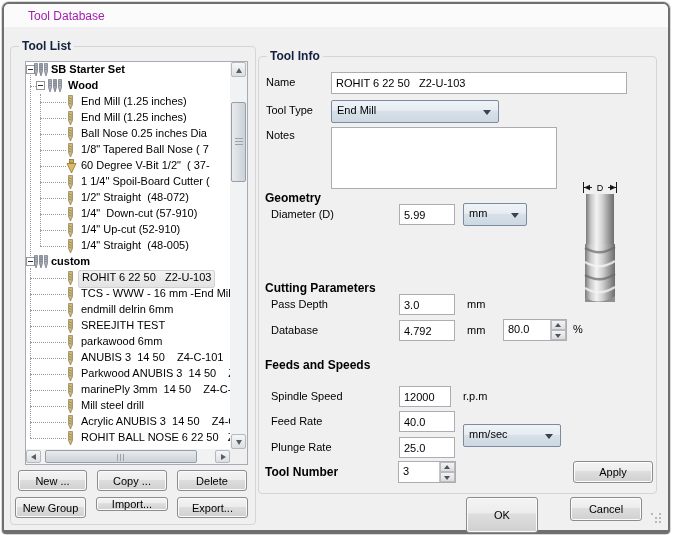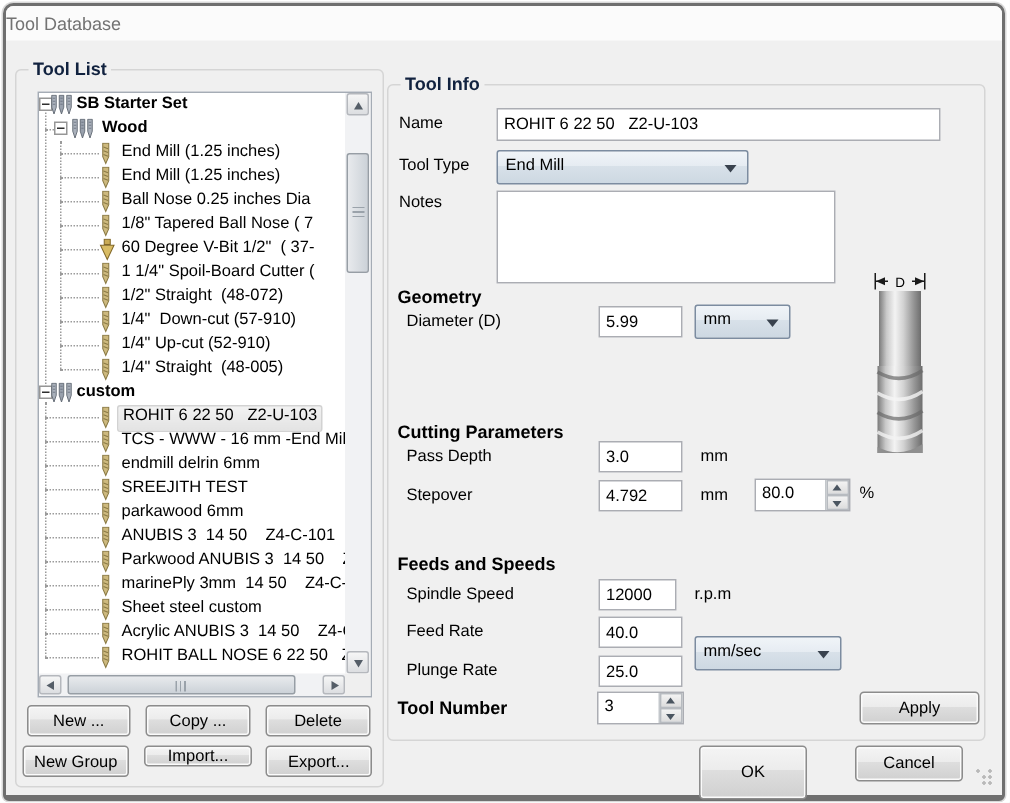--- a/index.html
+++ b/index.html
@@ -3,21 +3,21 @@
 <meta charset="utf-8">
 <style>
   html,body{margin:0;padding:0;background:#fff;}
   .stage{position:relative;width:673px;height:535px;background:#fff;overflow:hidden;
          font-family:"Liberation Sans",sans-serif;font-size:11px;color:#000;}
   .win{position:absolute;left:2px;top:2px;width:664px;height:526px;background:#f0f0f0;
        border:2px solid #6f6f6f;border-bottom-width:4px;border-radius:7px 7px 4px 4px;
        box-shadow:0 0 0 1px #d9d9d9;}
   .titlebar{position:absolute;left:0;right:0;top:0;height:23px;background:#fbfbfb;
             border-radius:5px 5px 0 0;}
-  .title{position:absolute;left:0;top:5px;font-size:12px;color:#737373;white-space:pre;}
+  .title{position:absolute;left:24px;top:5px;font-size:12px;color:#a21caf;white-space:pre;}
   
   .gb{position:absolute;border:1px solid #d5d5d5;border-radius:4px;background:transparent;}
   .gb-label{position:absolute;left:8px;top:-8px;background:#f0f0f0;padding:0 3px;
             font-weight:bold;font-size:12px;color:#11223f;white-space:pre;}
   .hdr{position:absolute;font-weight:bold;font-size:12px;color:#000;white-space:pre;}
   .flabel{position:absolute;font-size:11px;color:#000;white-space:pre;}
   .unit{position:absolute;font-size:11px;color:#000;white-space:pre;}
   
   .tb{position:absolute;border:1px solid #abadb3;background:#fff;font-family:"Liberation Sans",sans-serif;
       font-size:11px;padding:0 0 0 4px;margin:0;box-sizing:border-box;white-space:pre;}
@@ -220,21 +220,21 @@
               </svg></span><span class="tlabel" style="left: 52px;">Parkwood ANUBIS 3  14 50    Z</span></div>
           <div class="tline hln" style="left: 4px; top: 328px; width: 36px;"></div>
           <div class="trow" style="top: 320px;"><span class="ticon" style="left: 40px;"><svg width="9" height="15" viewBox="0 0 9 15">
                 <path d="M2.5 0.5h4v9L4.5 14 2.5 9.5z" fill="#cdb97e" stroke="#8a7a45" stroke-width="0.7"></path>
                 <path d="M3 3l3 1.2M3 5.5l3 1.2M3 8l3 1.2" stroke="#8a7a45" stroke-width="0.7"></path>
               </svg></span><span class="tlabel" style="left: 52px;">marinePly 3mm  14 50    Z4-C-</span></div>
           <div class="tline hln" style="left: 4px; top: 344px; width: 36px;"></div>
           <div class="trow" style="top: 336px;"><span class="ticon" style="left: 40px;"><svg width="9" height="15" viewBox="0 0 9 15">
                 <path d="M2.5 0.5h4v9L4.5 14 2.5 9.5z" fill="#cdb97e" stroke="#8a7a45" stroke-width="0.7"></path>
                 <path d="M3 3l3 1.2M3 5.5l3 1.2M3 8l3 1.2" stroke="#8a7a45" stroke-width="0.7"></path>
-              </svg></span><span class="tlabel" style="left: 52px;">Sheet steel custom</span></div>
+              </svg></span><span class="tlabel" style="left: 52px;">Mill steel drill</span></div>
           <div class="tline hln" style="left: 4px; top: 360px; width: 36px;"></div>
           <div class="trow" style="top: 352px;"><span class="ticon" style="left: 40px;"><svg width="9" height="15" viewBox="0 0 9 15">
                 <path d="M2.5 0.5h4v9L4.5 14 2.5 9.5z" fill="#cdb97e" stroke="#8a7a45" stroke-width="0.7"></path>
                 <path d="M3 3l3 1.2M3 5.5l3 1.2M3 8l3 1.2" stroke="#8a7a45" stroke-width="0.7"></path>
               </svg></span><span class="tlabel" style="left: 52px;">Acrylic ANUBIS 3  14 50    Z4-C</span></div>
           <div class="tline hln" style="left: 4px; top: 376px; width: 36px;"></div>
           <div class="trow" style="top: 368px;"><span class="ticon" style="left: 40px;"><svg width="9" height="15" viewBox="0 0 9 15">
                 <path d="M2.5 0.5h4v9L4.5 14 2.5 9.5z" fill="#cdb97e" stroke="#8a7a45" stroke-width="0.7"></path>
                 <path d="M3 3l3 1.2M3 5.5l3 1.2M3 8l3 1.2" stroke="#8a7a45" stroke-width="0.7"></path>
               </svg></span><span class="tlabel" style="left: 52px;">ROHIT BALL NOSE 6 22 50   Z</span></div>
@@ -321,37 +321,37 @@
       <path d="M8 97 Q23 106 38 96" stroke="#6a6a6a" stroke-width="2.5" fill="none" opacity="0.7"></path>
       <path d="M8 110 Q23 119 38 109" stroke="#f2f2f2" stroke-width="2.5" fill="none" opacity="0.8"></path>
       <path d="M8 120 L8 124 L38 124 L38 118 Q23 128 8 120 Z" fill="#8f8f8f"></path>
     </svg>
 
     <span class="hdr" style="left:6px;top:224px;">Cutting Parameters</span>
     <span class="flabel" style="left:12px;top:241px;">Pass Depth</span>
     <input class="tb" style="left: 140px; top: 237px; width: 56px; height: 21px;" value="3.0">
     <span class="unit" style="left:208px;top:241px;">mm</span>
 
-    <span class="flabel" style="left:12px;top:267px;">Stepover</span>
+    <span class="flabel" style="left:12px;top:267px;">Database</span>
     <input class="tb" style="left: 140px; top: 263px; width: 56px; height: 21px;" value="4.792">
     <span class="unit" style="left:208px;top:267px;">mm</span>
     <div class="spin" style="left:244px;top:262px;width:64px;height:22px;">
       <span class="sval">80.0</span>
       <span class="sbtns">
             <span class="sb up">
               <span class="tri-u"></span>
             </span>
             <span class="sb dn">
               <span class="tri-d"></span>
             </span>
           </span>
     </div>
     <span class="unit" style="left:314px;top:266px;">%</span>
 
-    <span class="hdr" style="left:6px;top:312px;">Feeds and Speeds</span>
+    <span class="hdr" style="left:6px;top:301px;">Feeds and Speeds</span>
     <span class="flabel" style="left:12px;top:333px;">Spindle Speed</span>
     <input class="tb" style="left: 140px; top: 329px; width: 52px; height: 21px;" value="12000">
     <span class="unit" style="left:204px;top:333px;">r.p.m</span>
 
     <span class="flabel" style="left:12px;top:358px;text-align:right;">Feed Rate</span>
     <input class="tb" style="left: 140px; top: 354px; width: 56px; height: 21px;" value="40.0">
     <div class="combo" style="left:204px;top:367px;width:98px;height:23px;">
       <span class="ctext">mm/sec</span>
       <span class="arr"></span>
     </div>

